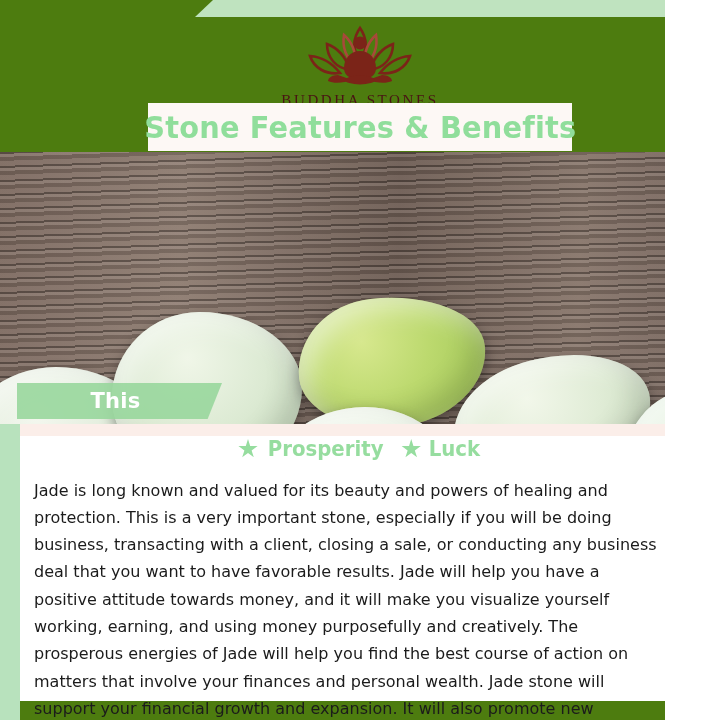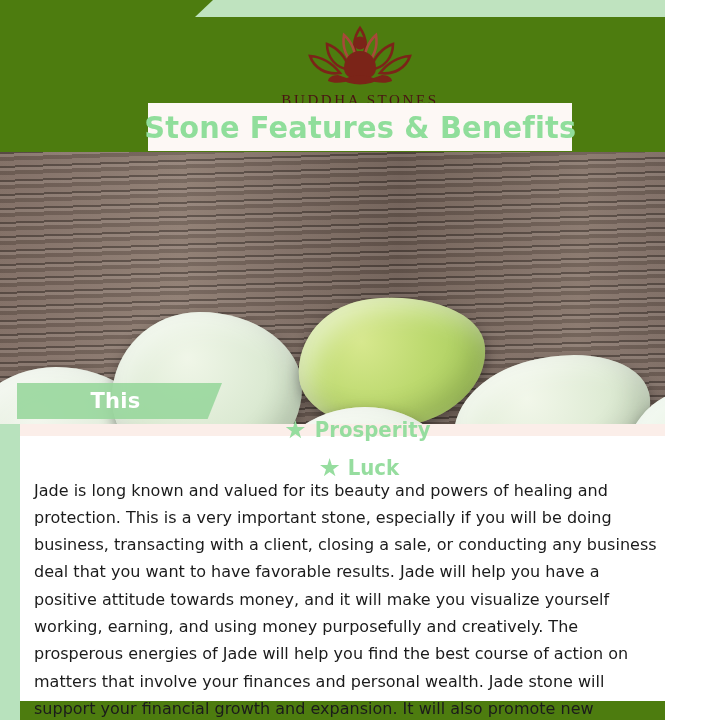--- a/index.html
+++ b/index.html
@@ -184,21 +184,20 @@
   .benefits {
     position: absolute;
     left: 20px;
     top: 433px;
     width: 680px;
     height: 32px;
     display: flex;
     align-items: center;
     justify-content: center;
     gap: 14px;
-    flex-direction: column;
   }
   .benefit {
     display: flex;
     align-items: center;
     gap: 6px;
   }
   .star {
     display: inline-block;
     width: 20px;
     height: 20px;

